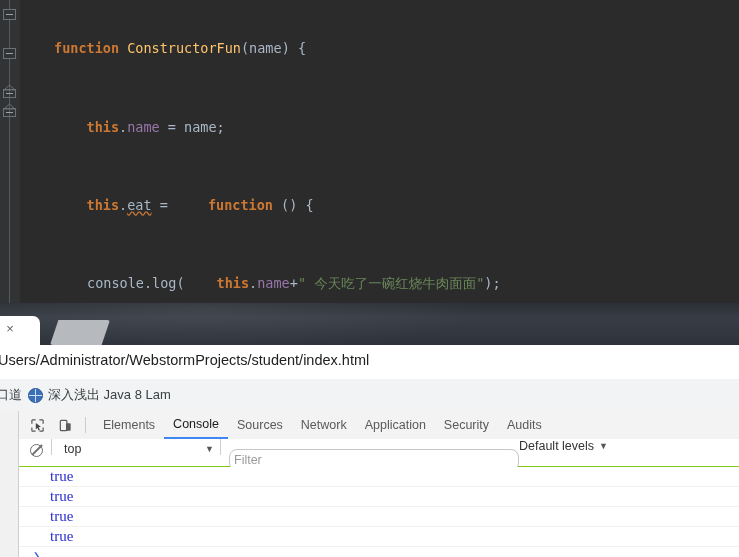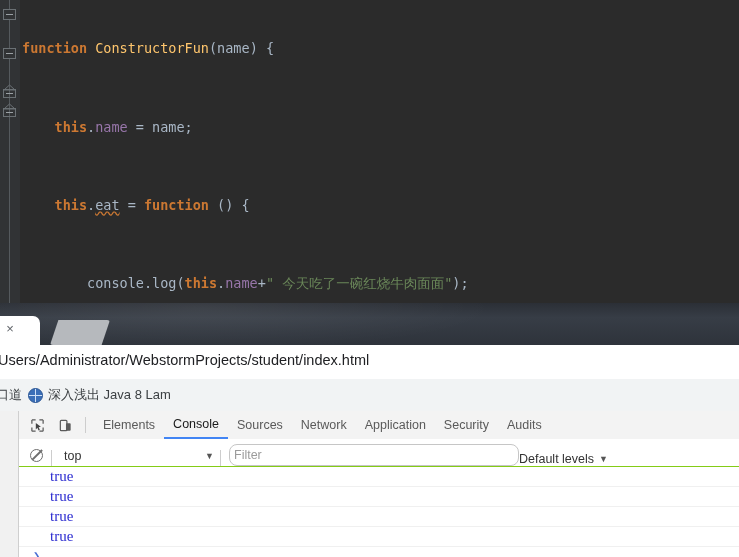--- a/index.html
+++ b/index.html
@@ -35,21 +35,21 @@
   }
   .foldcap svg{display:block;}
 
   .code{
     position:absolute;left:22px;top:0;right:0;
     font-family:"DejaVu Sans Mono","Liberation Mono",monospace;
     font-size:13.5px;line-height:19.6px;
     color:#a9b7c6;white-space:pre;
   }
   .code .ln{display:block;height:19.6px;}
-  .kw{color:#cc7832;font-weight:bold;}
+  .kw{color:#cc7832;font-weight:bold;margin-left:32px;}
   .fn{color:#ffc66d;}
   .plain{color:#a9b7c6;}
   .prop{color:#9876aa;}
   .str{color:#6a8759;}
   .wavy{
     color:#a9b7c6;
     text-decoration:underline;
     text-decoration-style:wavy;
     text-decoration-color:#cc7832;
   }
@@ -141,21 +141,21 @@
     font-family:Liberation Sans, sans-serif;font-size:12.5px;
     color:#5a5a5a;padding:0 9px;height:27px;line-height:27px;
     white-space:nowrap;flex:0 0 auto;
   }
   .dt-tab.active{
     color:#1a1a1a;border-bottom:2px solid #4285f4;height:26px;line-height:26px;
   }
   .dt-filterbar{
     position:absolute;left:0;top:28px;width:720px;height:27px;
     background:#ffffff;border-bottom:4px solid #84cc16;
-    display:flex;align-items:flex-end;
+    display:flex;align-items:flex-start;
   }
   .clear-btn{
     width:22px;height:22px;margin-left:6px;flex:0 0 auto;
     display:flex;align-items:center;justify-content:center;
   }
   .ban{
     width:13px;height:13px;border:1.6px solid #6e6e6e;border-radius:50%;
     position:relative;box-sizing:border-box;
   }
   .ban::after{

